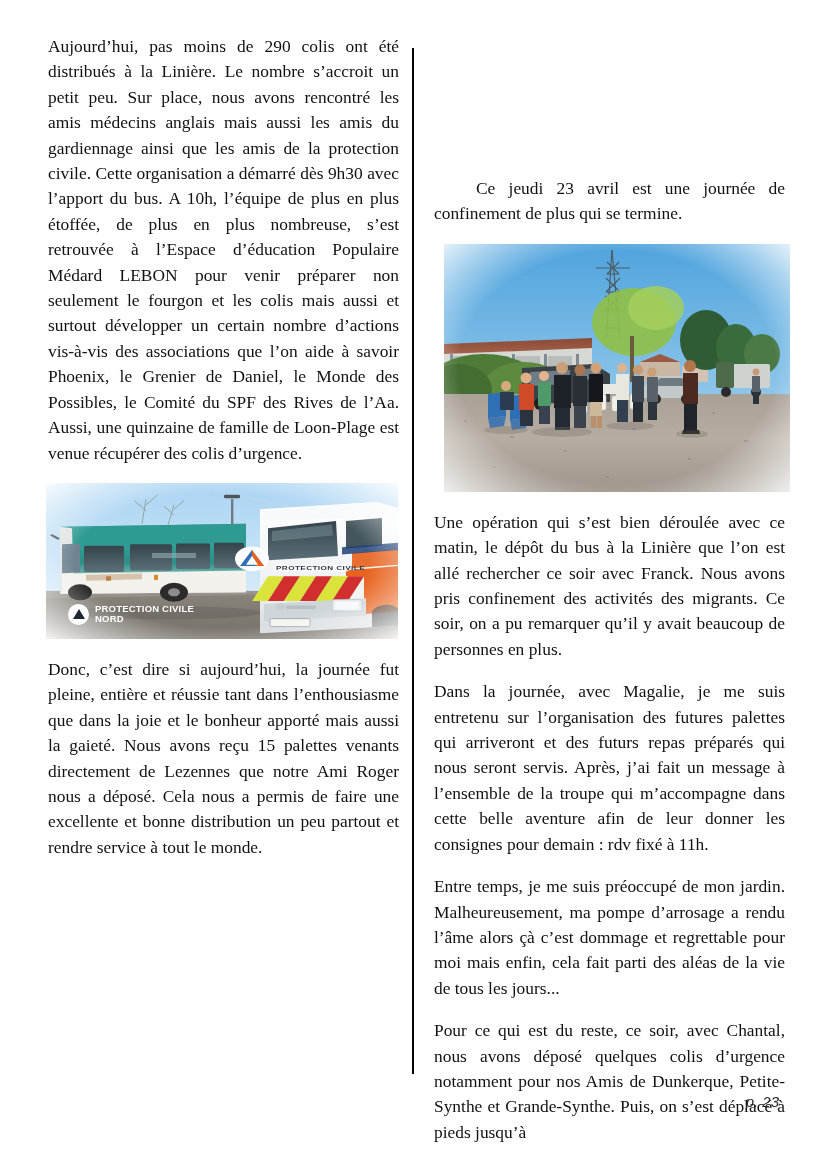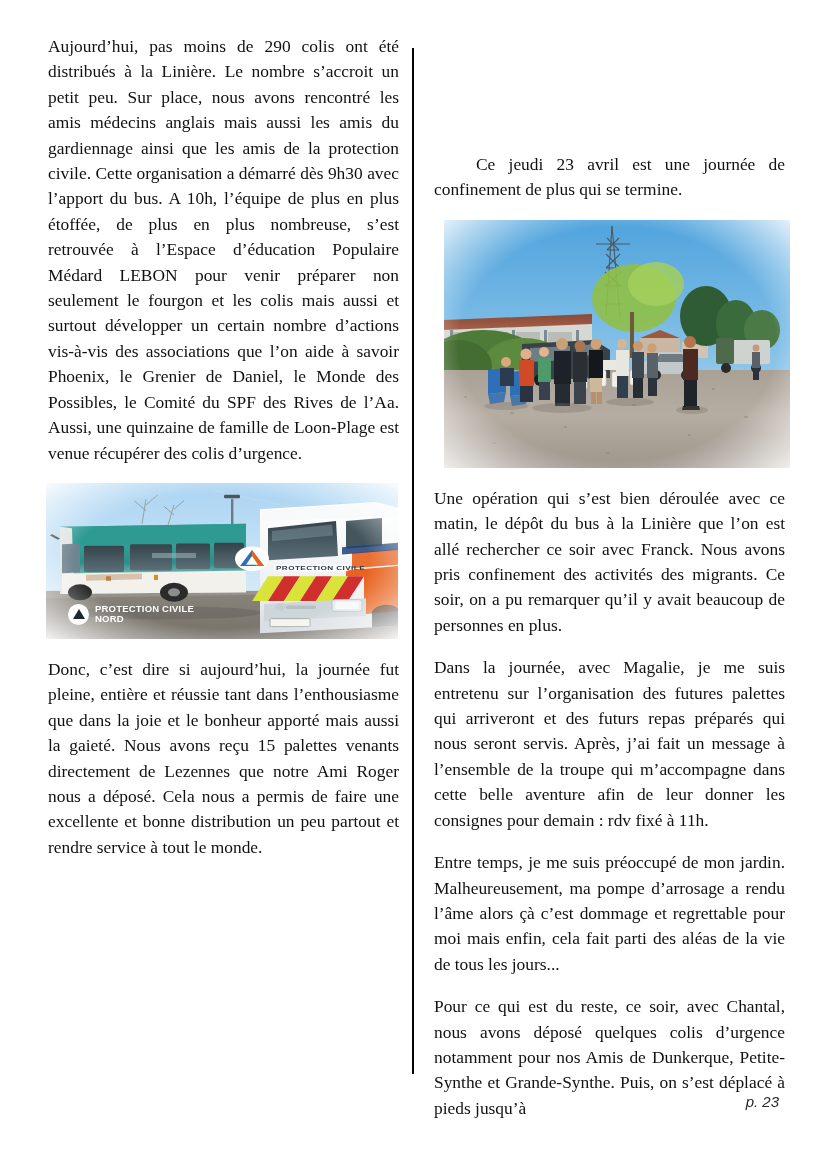--- a/index.html
+++ b/index.html
@@ -36,21 +36,21 @@
 
   p.para {
     margin: 0 0 17px 0;
     font-size: 17.4px;
     line-height: 25.4px;
     text-align: justify;
     text-justify: inter-word;
     color: #111111;
     hyphens: none;
   }
-  p.para.indent { text-indent: 42px; }
+  p.para.indent { text-indent: 42px; margin-top: 24px; }
   p.para:last-child { margin-bottom: 0; }
 
   
   .photo {
     position: relative;
     overflow: hidden;
     background: #ffffff;
   }
   .photo-inner {
     position: absolute;

